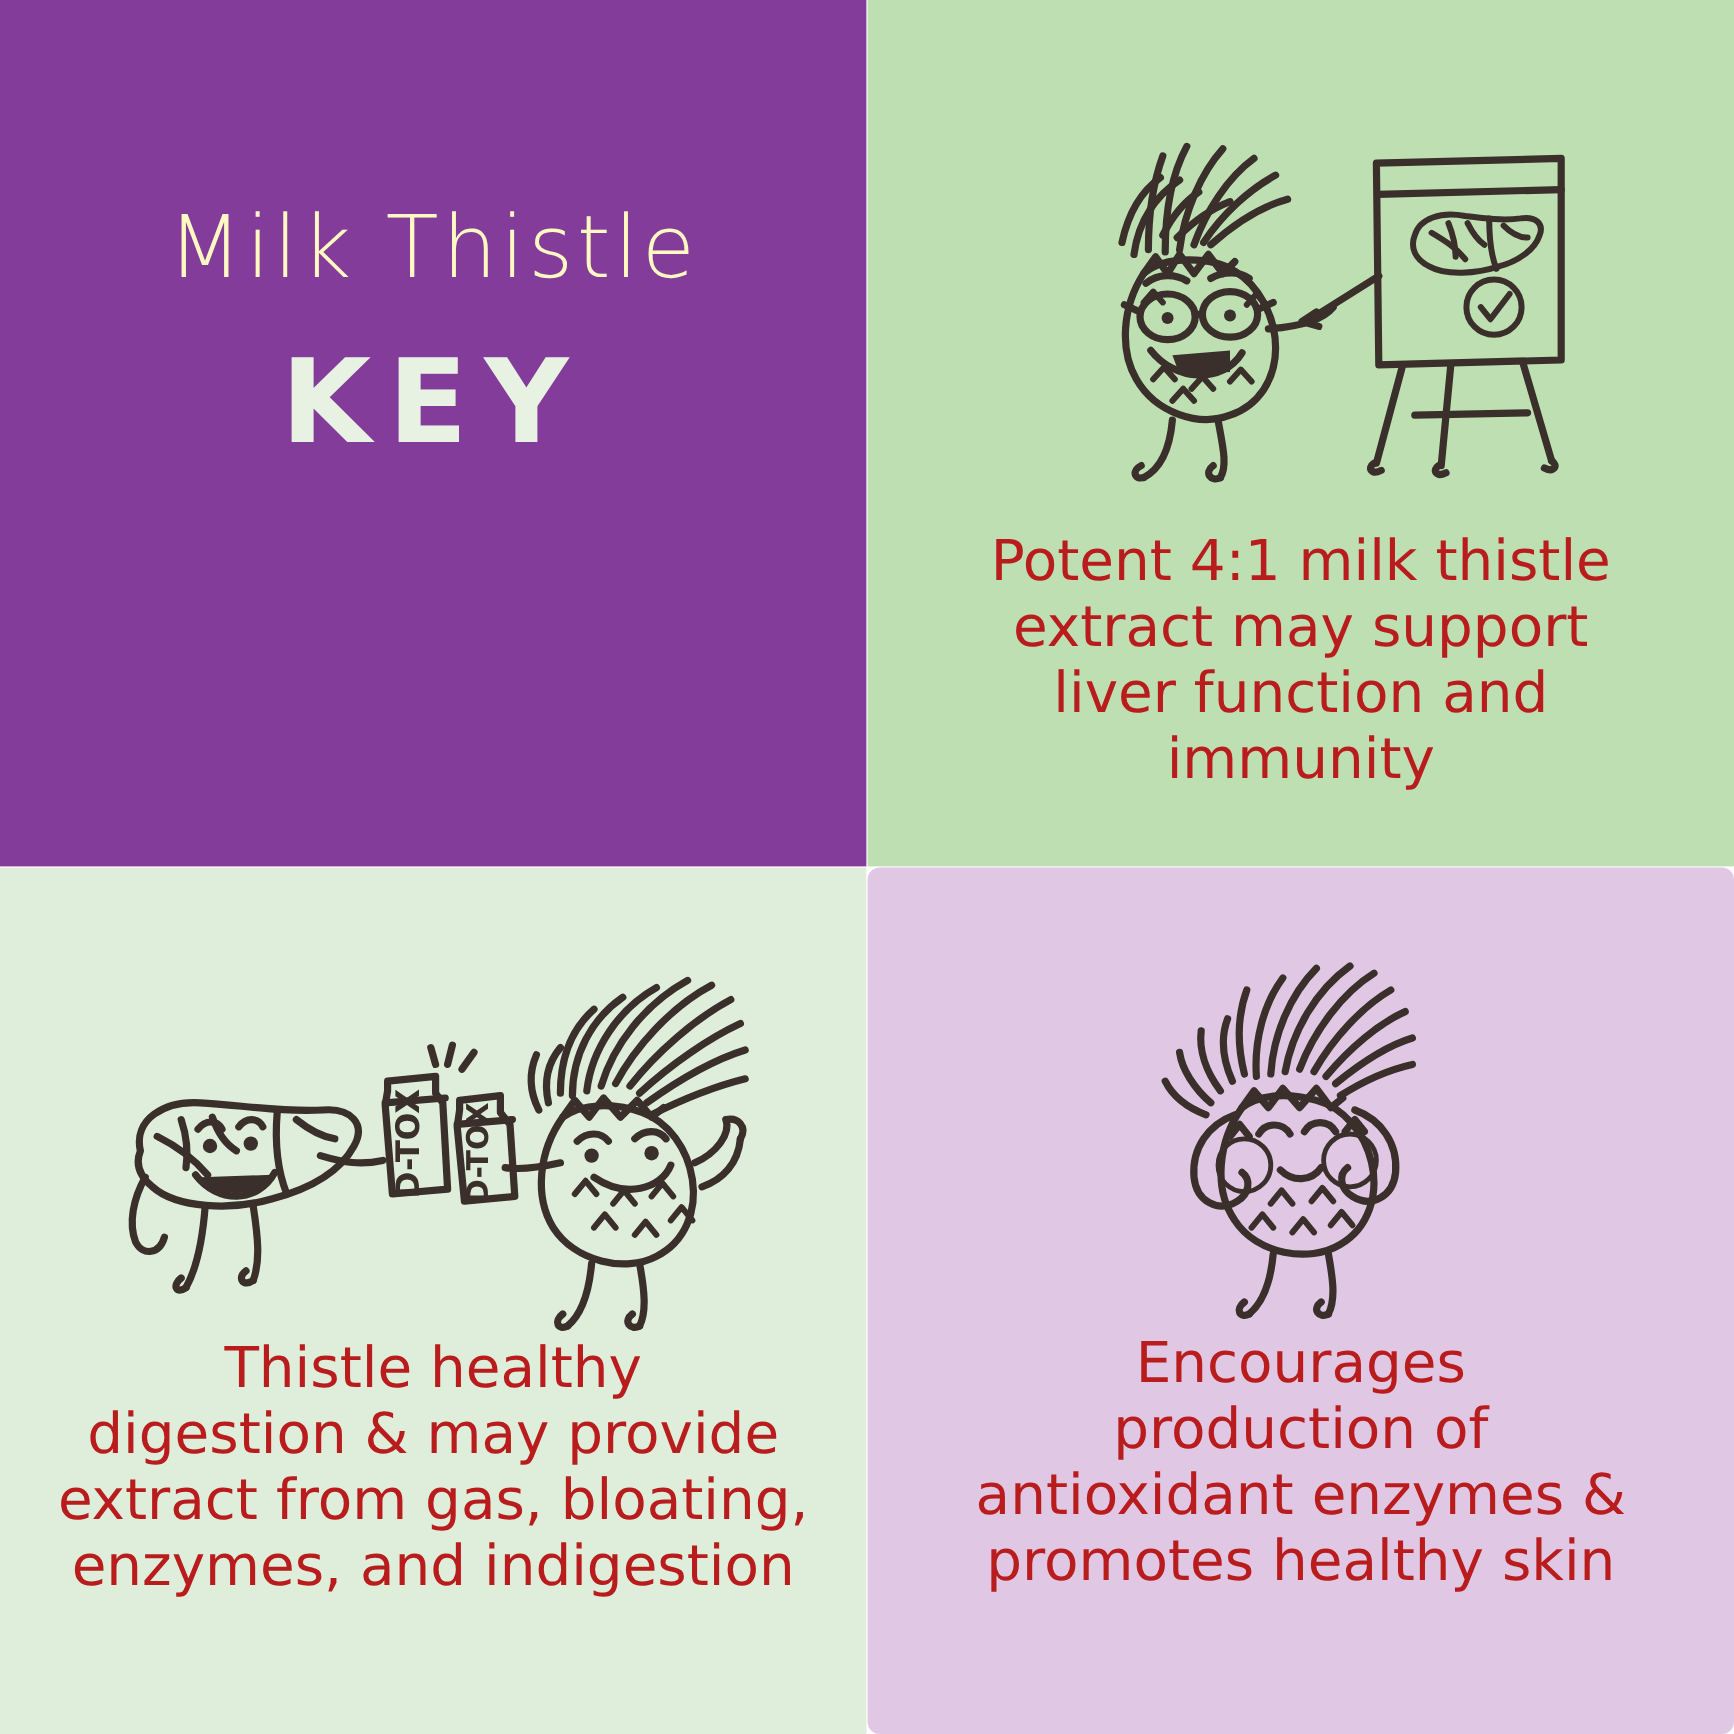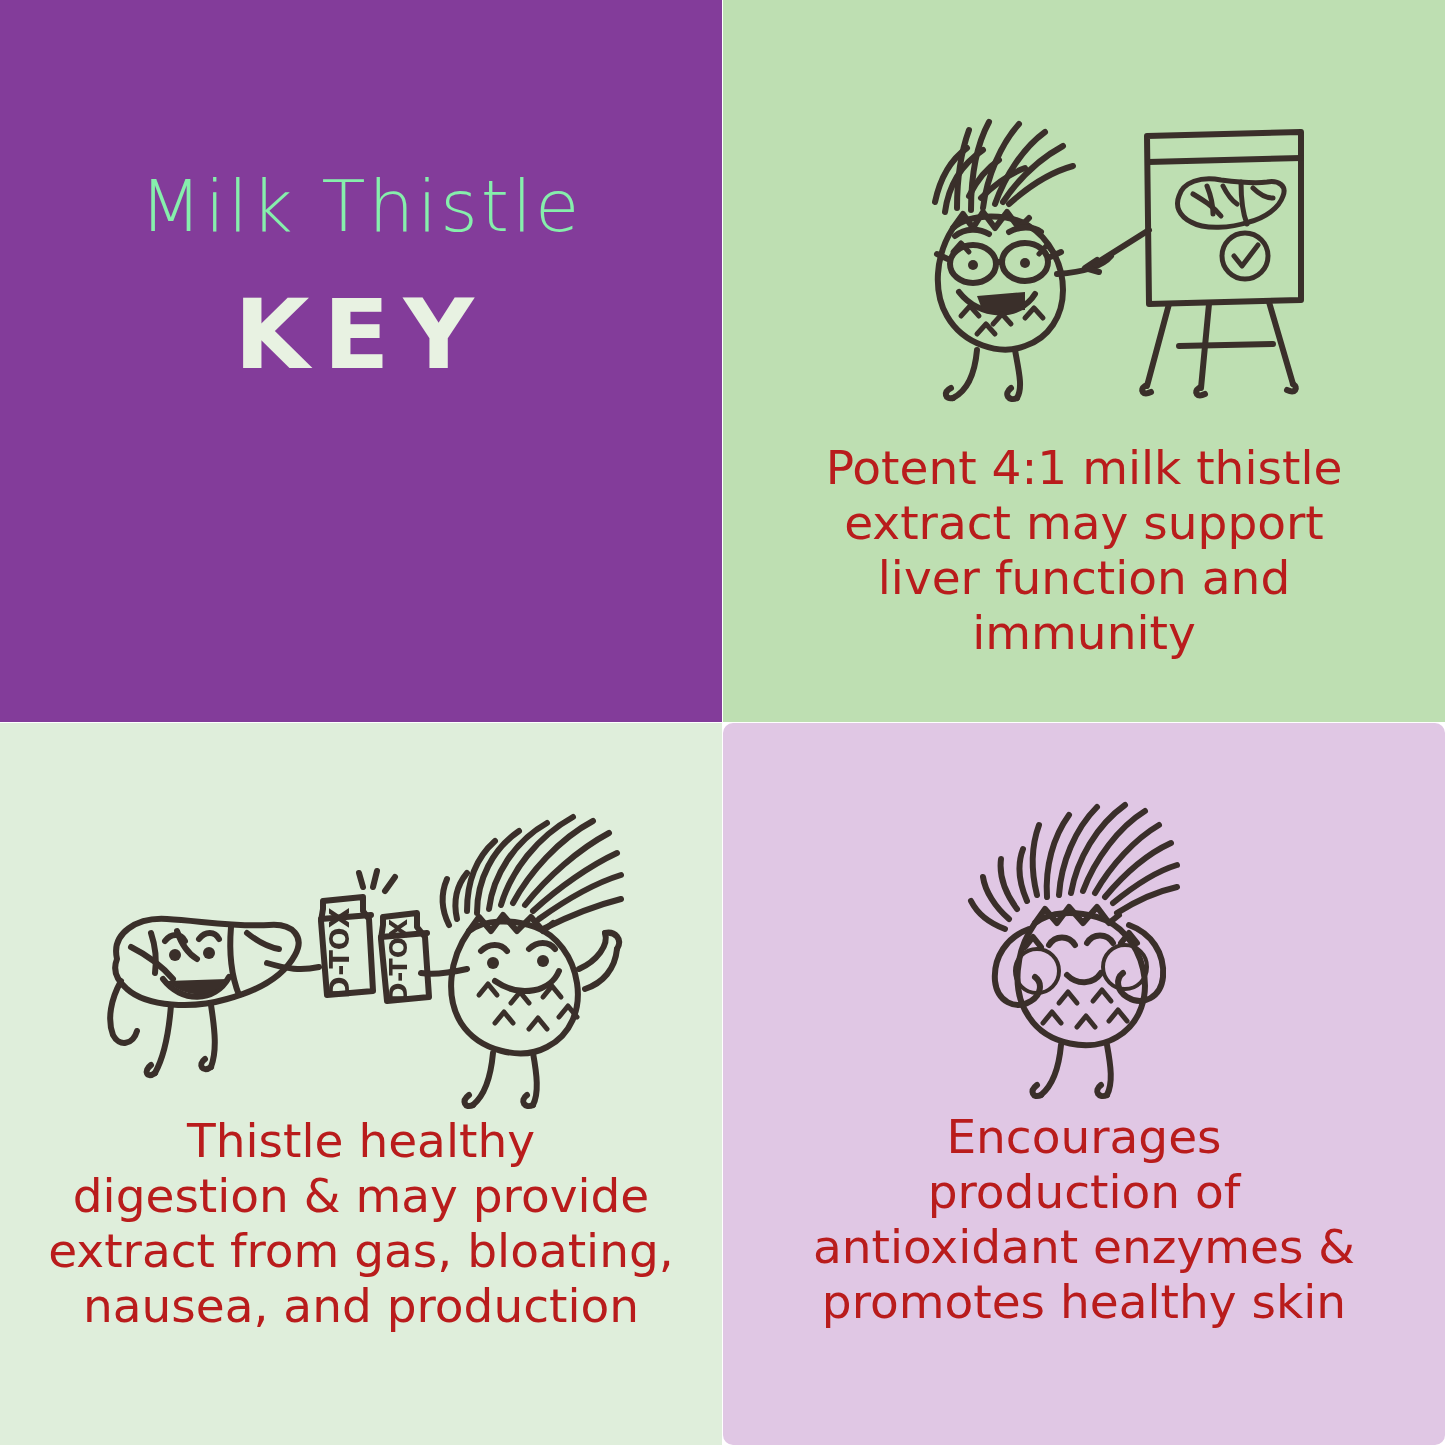--- a/index.html
+++ b/index.html
@@ -48,21 +48,21 @@
     right: 0;
     top: 170px;
     text-align: center;
     padding: 0 24px;
   }
   .brand-line {
     font-family: "DejaVu Sans", sans-serif;
     font-size: 72px;
     font-weight: 300;
     letter-spacing: 3px;
-    color: #86efac;
+    color: #fef9c3;
     line-height: 1.0;
     margin-bottom: 44px;
     white-space: nowrap;
   }
   .kb-line {
     font-family: "DejaVu Sans", sans-serif;
     font-weight: bold;
     color: #E8F2E2;
     line-height: 1.02;
     white-space: nowrap;
@@ -320,21 +320,21 @@
           <path d="M452 270 C456 292, 458 310, 452 322"></path>
           <path d="M452 322 C444 326, 438 318, 446 312"></path>
         </g>
       </svg>
     </div>
 
     <div class="caption">
       <span class="cl">Thistle healthy</span>
       <span class="cl">digestion &amp; may provide</span>
       <span class="cl">extract from gas, bloating,</span>
-      <span class="cl">nausea, and production</span>
+      <span class="cl">enzymes, and indigestion</span>
     </div>
   </section>
 
   <section class="quad quad-skin">
     <div class="art" style="top:48px;">
       <svg width="330" height="330" viewBox="0 0 330 330" aria-hidden="true">
         <g class="ink" stroke-width="6">
 
           <path d="M118 124 C112 100, 112 76, 120 54"></path>
           <path d="M128 126 C126 96, 134 66, 150 44"></path>

